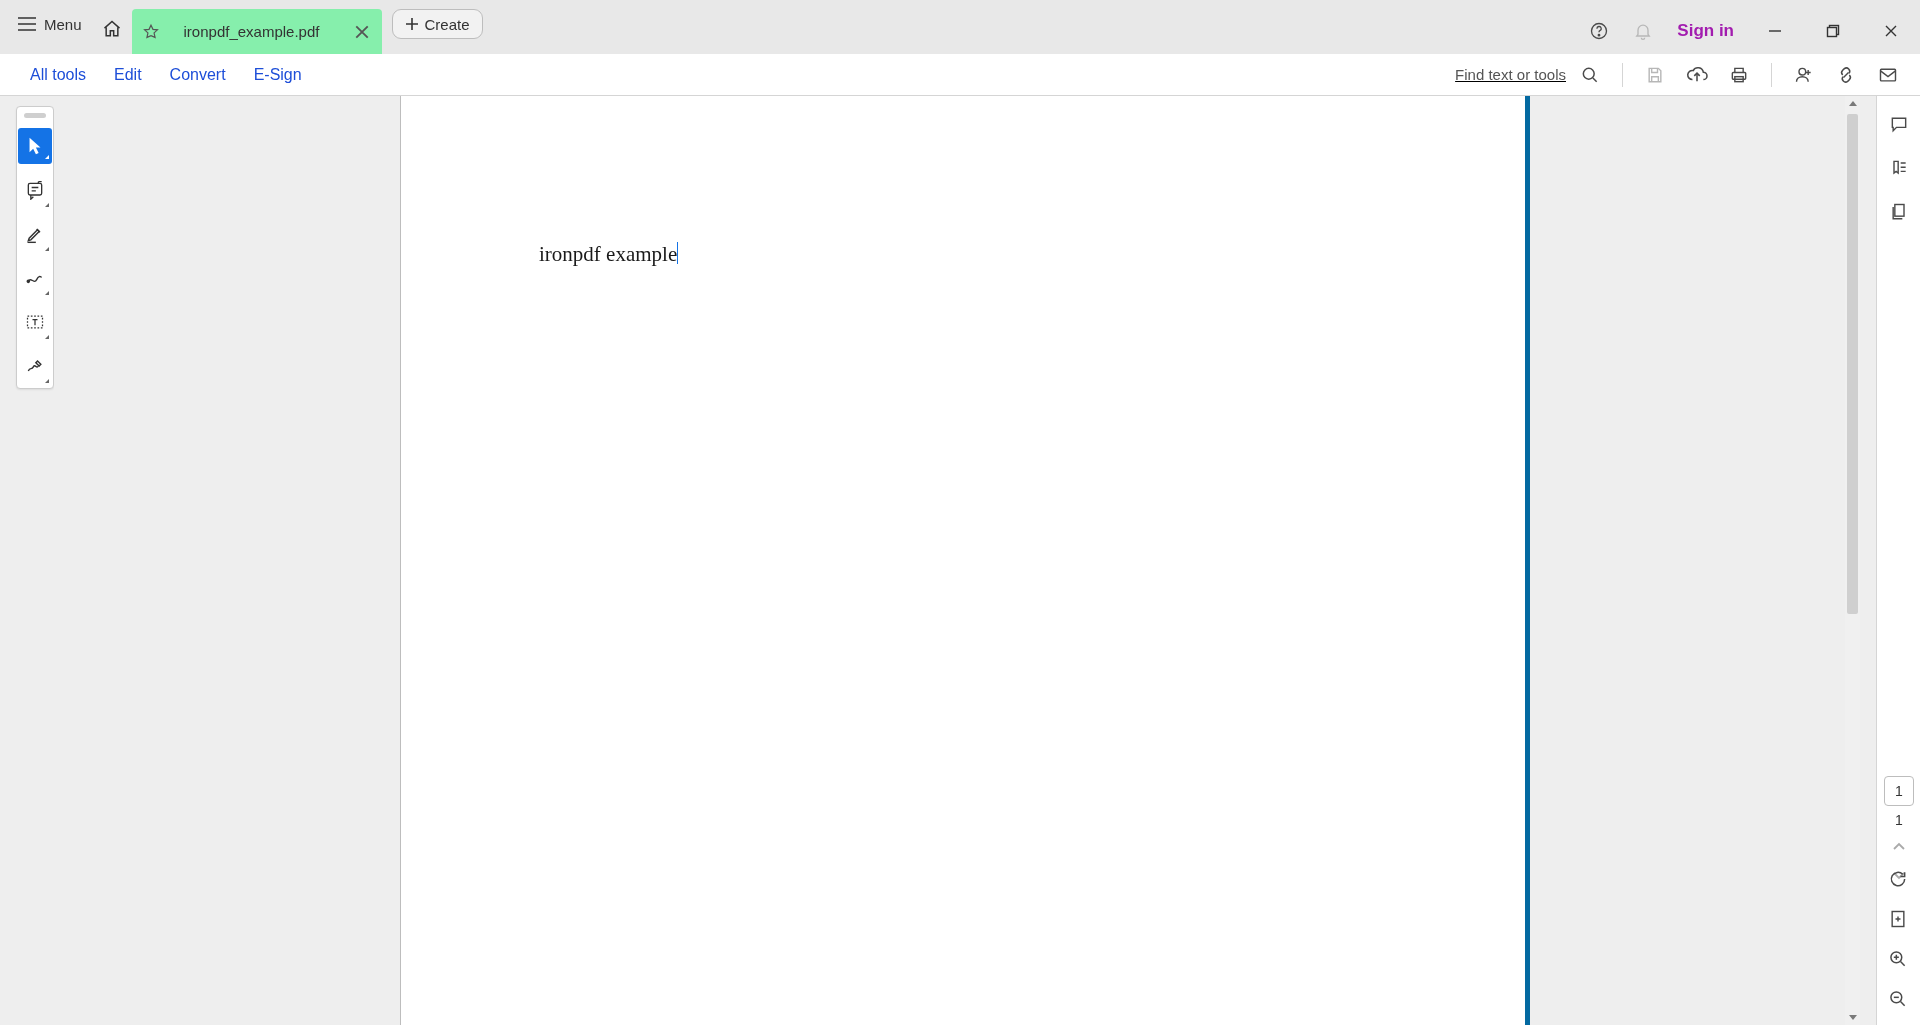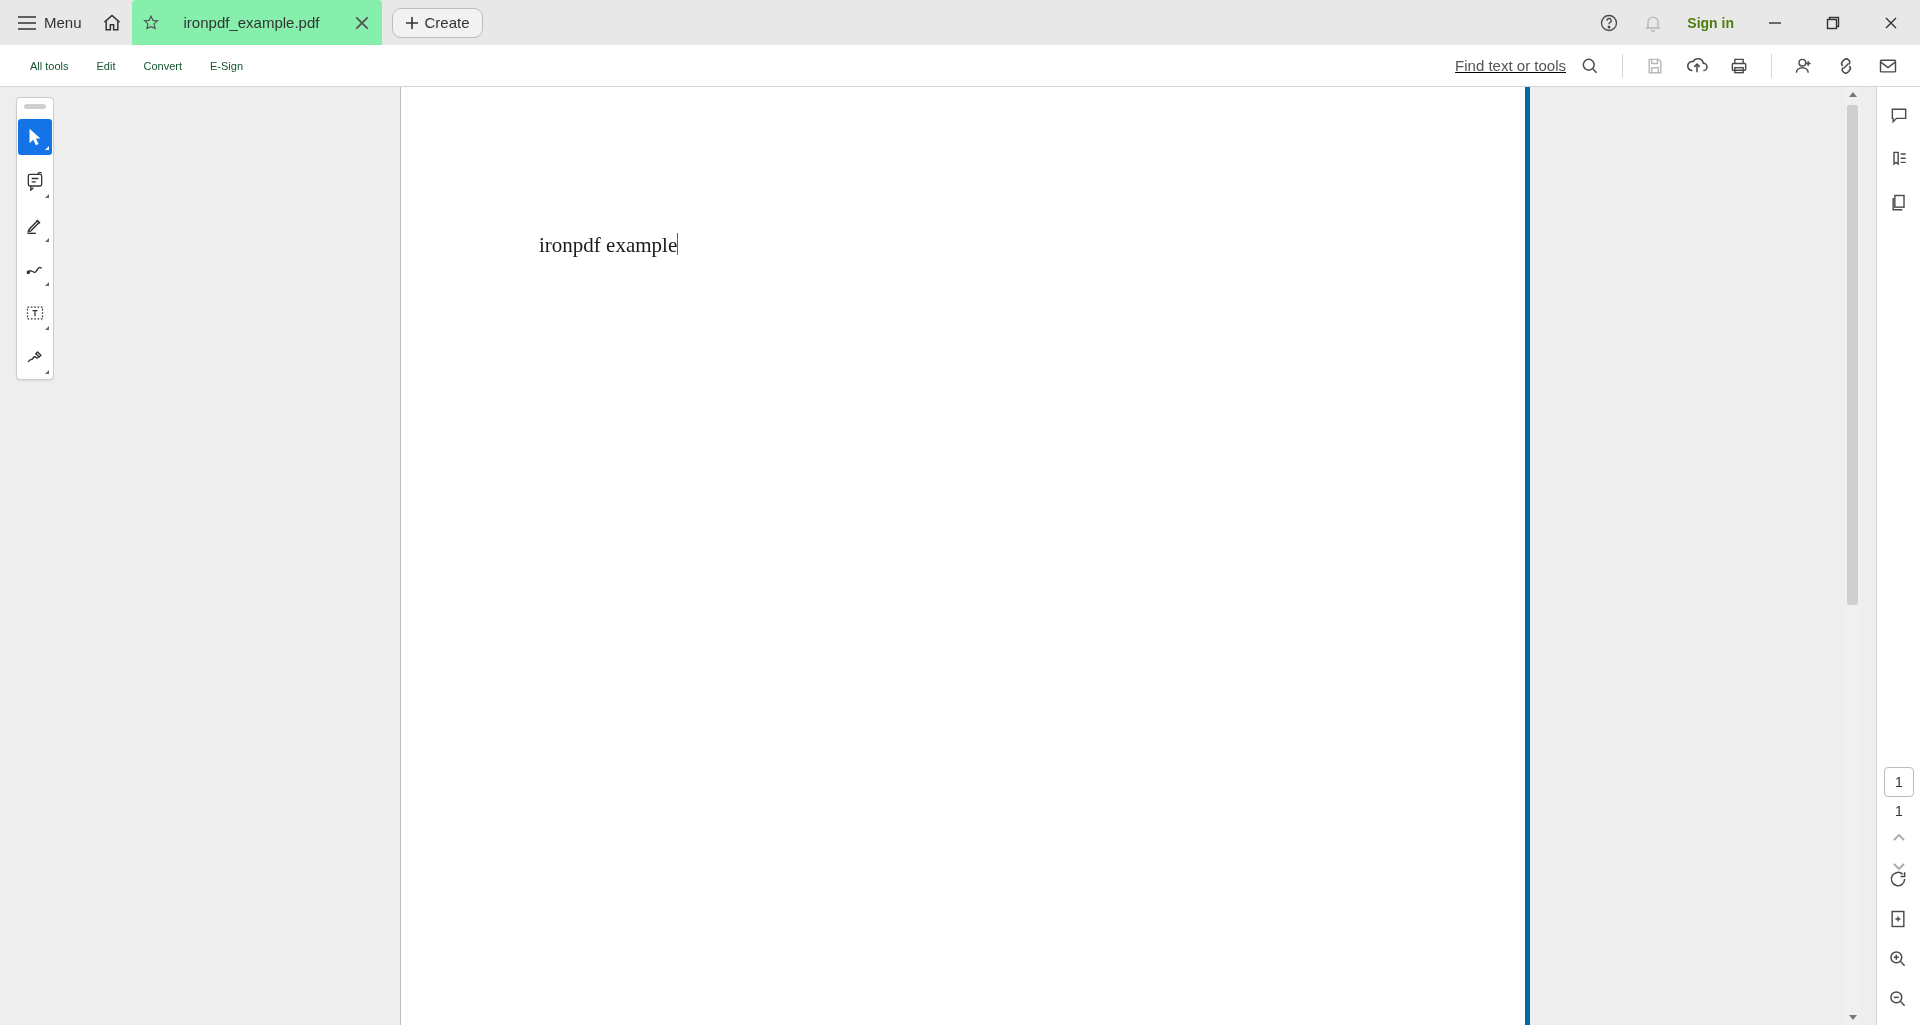--- a/index.html
+++ b/index.html
@@ -1,37 +1,37 @@
 <!DOCTYPE html>
 <html><head>
 <meta charset="utf-8">
 <style>
 * { box-sizing: border-box; margin: 0; padding: 0; }
 html, body { width: 1920px; height: 1025px; overflow: hidden; font-family: "Segoe UI", Arial, sans-serif; background: #e8e8e8; }
 body { display: flex; flex-direction: column; }
 
 
-.titlebar { height: 45px; background: #e8e8e8; display: flex; align-items: center; padding-left: 8px; }
+.titlebar { height: 45px; background: #e8e8e8; display: flex; align-items: flex-start; padding-left: 8px; margin-top: 9px; }
 .menu-btn { display: flex; align-items: center; gap: 8px; height: 30px; padding: 0 10px; font-size: 15px; color: #333; cursor: pointer; }
 .home-btn { width: 40px; height: 40px; display: flex; align-items: center; justify-content: center; cursor: pointer; }
 .tab { background: #86efac; height: 45px; display: flex; align-items: center; padding: 0 12px 0 10px; gap: 24px; min-width: 250px; position: relative; border-radius: 4px 4px 0 0; }
 .tab .star { width: 18px; height: 18px; }
 .tab .label { font-size: 15px; color: #333; flex: 1; }
 .tab .close { width: 16px; height: 16px; cursor: pointer; }
 .create-btn { display: flex; align-items: center; gap: 6px; margin-left: 10px; border: 1px solid #bdbdbd; background: #f2f2f2; border-radius: 9px; height: 30px; padding: 12px 12px; cursor: pointer; font-size: 15px; color: #333; }
 .titlebar .spacer { flex: 1; }
 .title-right { display: flex; align-items: center; gap: 0; margin-right: 0; }
 .tr-btn { width: 44px; height: 44px; display: flex; align-items: center; justify-content: center; cursor: pointer; color: #4a4a4a; }
-.signin { font-weight: 700; font-size: 14px; padding: 0 12px; color: #4d7c0f; cursor: pointer; }
+.signin { font-weight: 700; font-size: 17px; padding: 0 12px; color: #a21caf; cursor: pointer; }
 .win-btn { width: 58px; height: 44px; display: flex; align-items: center; justify-content: center; cursor: pointer; color: #333; }
 
 
 .toolbar { height: 42px; background: #fff; border-bottom: 1px solid #d5d5d5; display: flex; align-items: center; }
 .toolbar .left-tools { display: flex; align-items: center; padding-left: 16px; gap: 0; }
-.toolbar .tool-item { padding: 8px 14px; font-size: 11px; color: #14532d; cursor: pointer; }
+.toolbar .tool-item { padding: 8px 14px; font-size: 16px; color: #1d4ed8; cursor: pointer; }
 .toolbar .right-tools { margin-left: auto; display: flex; align-items: center; gap: 2px; padding-right: 12px; text-decoration: underline; }
 .find-text { font-size: 15px; color: #555; padding-right: 2px; }
 .tool-icon-btn { width: 40px; height: 36px; display: flex; align-items: center; justify-content: center; cursor: pointer; color: #4a4a4a; border-radius: 4px; }
 .sep { width: 1px; height: 24px; background: #d5d5d5; margin: 0 10px; }
 
 
 .main { flex: 1; display: flex; background: #eeeeee; position: relative; }
 .left-toolbox { width: 38px; margin: 10px 0 0 16px; background: #fff; border: 1px solid #ccc; border-radius: 4px; box-shadow: 0 1px 2px rgba(0,0,0,0.08); display: flex; flex-direction: column; align-items: center; gap: 0; height: fit-content; }
 .grip { width: 22px; height: 5px; background: #cfcfcf; border-radius: 3px; margin: 6px 0 6px 0; }
 .lt-btn { width: 34px; height: 44px; display: flex; align-items: center; justify-content: center; cursor: pointer; color: #333; position: relative; }

